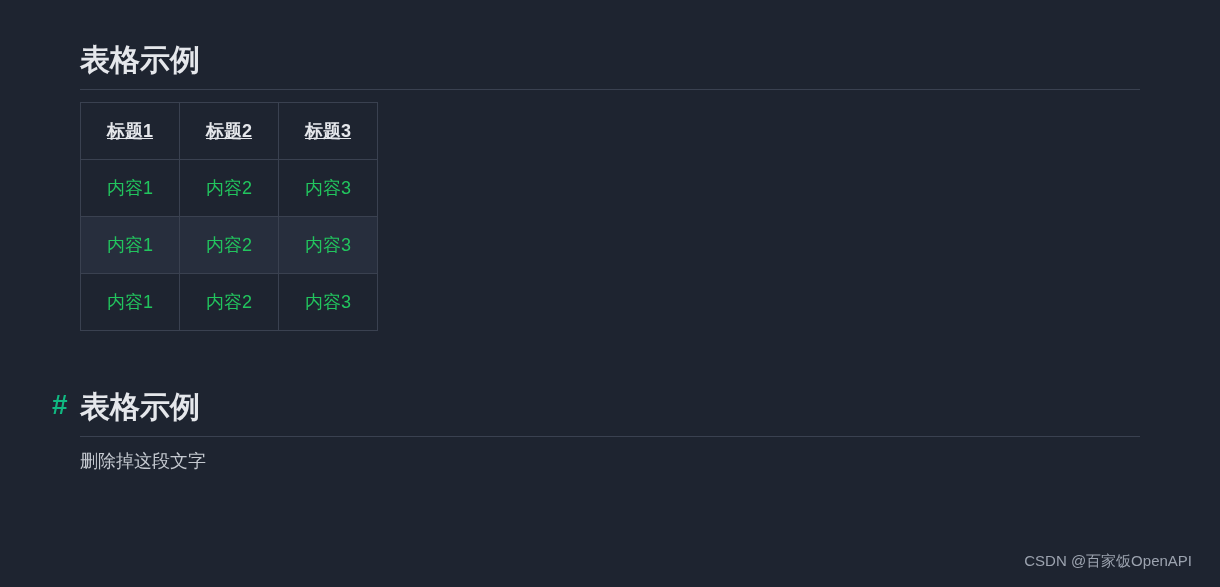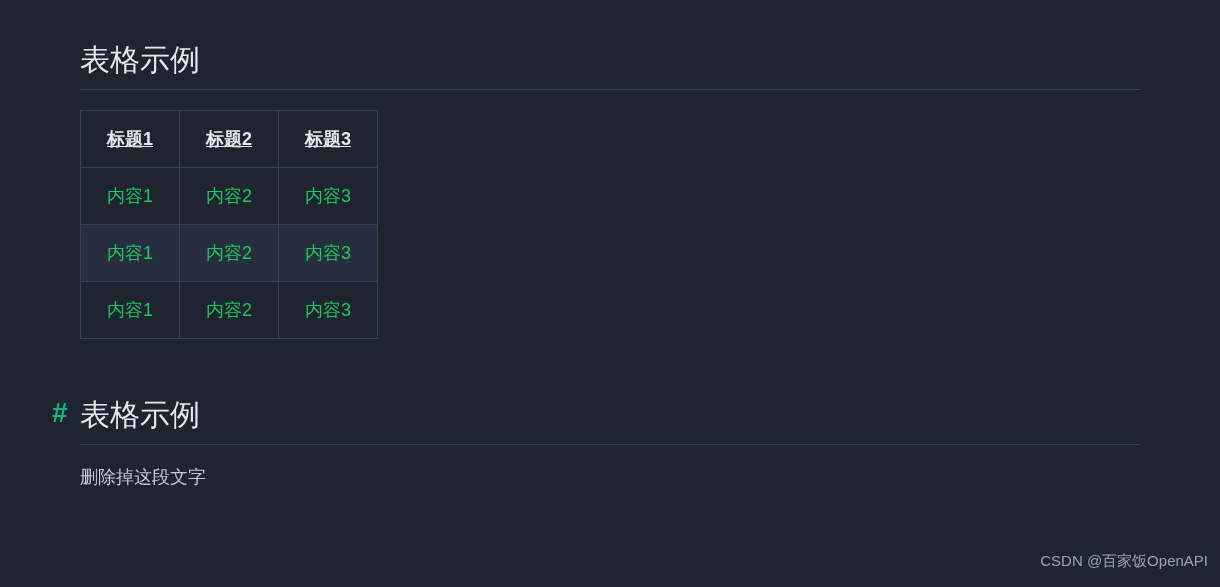--- a/index.html
+++ b/index.html
@@ -12,24 +12,24 @@
       color: #d1d5db;
       font-family: -apple-system, BlinkMacSystemFont, "Segoe UI", "PingFang SC", "Microsoft YaHei", sans-serif;
       width: 1220px;
       height: 587px;
       padding: 40px 80px 30px 80px;
       position: relative;
     }
     h1.section-title {
       color: #e5e7eb;
       font-size: 30px;
-      font-weight: 400;
+      font-weight: 700;
       border-bottom: 1px solid #3a4150;
       padding-bottom: 8px;
-      margin-bottom: 20px;
+      margin-bottom: 12px;
     }
     .heading-wrapper {
       position: relative;
     }
     .heading-anchor {
       position: absolute;
       left: -28px;
       top: 2px;
       color: #10b981;
       font-size: 28px;
@@ -58,21 +58,21 @@
       background-color: #272e3d;
     }
     .body-text {
       font-size: 18px;
       color: #c5c9d0;
       margin-top: 8px;
     }
     .watermark {
       position: absolute;
       bottom: 16px;
-      right: 12px;
+      right: 28px;
       color: #9ca3af;
       font-size: 15px;
     }
   </style>
 </head>
 <body>
 
 <div>
   <h1 class="section-title">表格示例</h1>
 

